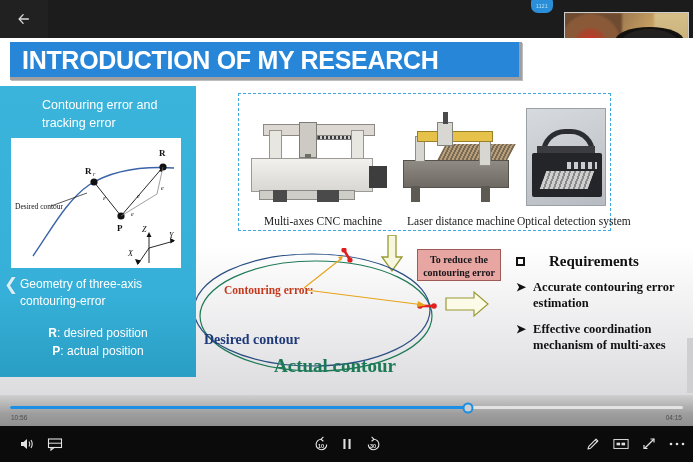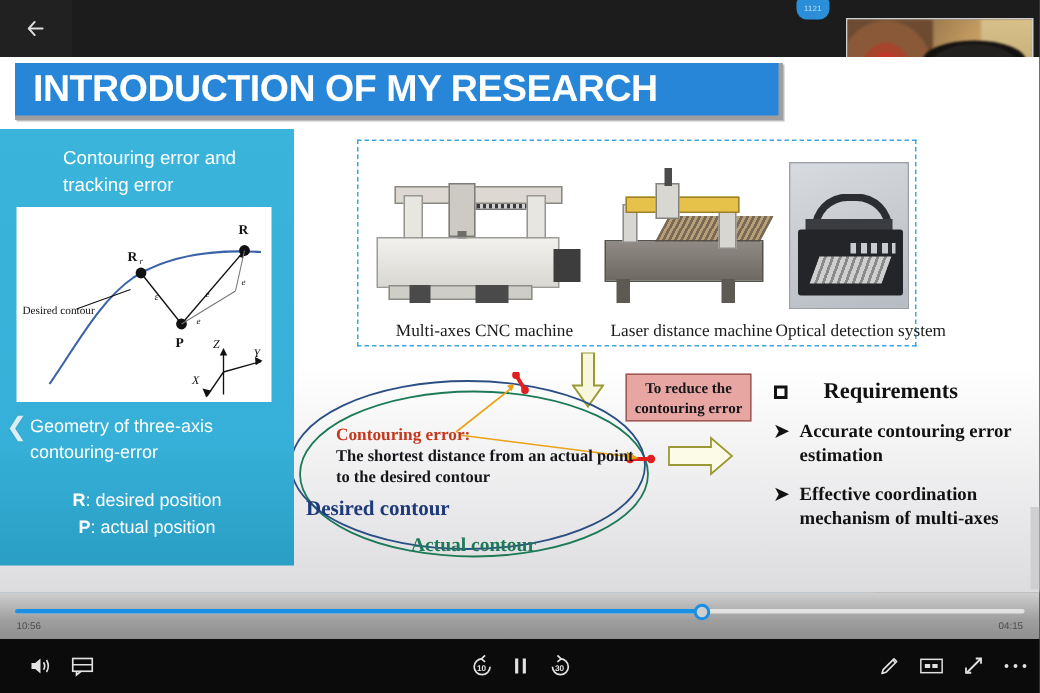--- a/index.html
+++ b/index.html
@@ -183,21 +183,21 @@
 
   
   .contour-area { position:absolute; left:196px; top:210px; width:320px; height:145px; }
   .ce-title { position:absolute; left:28px; top:36px; color:#c4391d;
     font-family:"Liberation Serif", serif; font-weight:700; font-size:11.5px; white-space:nowrap;}
   .ce-body { position:absolute; left:28px; top:50px; width:205px; color:#15151a;
     font-family:"Liberation Serif", serif; font-weight:700; font-size:11px; line-height:1.25;}
   .ce-desired { position:absolute; left:8px; top:84px; color:#1f3a7a;
     font-family:"Liberation Serif", serif; font-weight:700; font-size:14px; white-space:nowrap;}
   .ce-actual { position:absolute; left:78px; top:107px; color:#1d7a56;
-    font-family:"Liberation Serif", serif; font-weight:700; font-size:13px; white-space:nowrap;}
+    font-family:"Liberation Serif", serif; font-weight:700; font-size:19px; white-space:nowrap;}
 
   
   .red-box {
     position:absolute; left:417px; top:211px; width:84px; height:32px;
     background:#e8a6a2; border:1px solid #9e5a56;
     font-family:"Liberation Serif", serif; font-weight:700; font-size:10px;
     color:#16161a; line-height:1.3; padding:3px 4px; text-align:center;
   }
 
   
@@ -392,21 +392,20 @@
         <line x1="224" y1="58" x2="238" y2="58" stroke="#e02020" stroke-width="2.6"></line>
         <circle cx="224" cy="58" r="2.8" fill="#e02020"></circle>
         <circle cx="238" cy="58" r="2.8" fill="#e02020"></circle>
         <path d="M108 40 L146 10" fill="none" stroke="#e8a317" stroke-width="1.1"></path>
         <path d="M142 9 L147 8 L145 13" fill="#e8a317"></path>
         <path d="M110 42 L228 57" fill="none" stroke="#e8a317" stroke-width="1.1"></path>
         <path d="M222 53 L230 57.5 L221 59" fill="#e8a317"></path>
         <path d="M250 50 H278 V44 L292 56 L278 68 V62 H250 Z" fill="#fbfbe8" stroke="#9a9a34" stroke-width="1.2"></path>
       </svg>
       <div class="ce-title">Contouring error:</div>
-      <div class="ce-body">The shortest distance from an actual point to the desired contour</div>
       <div class="ce-desired">Desired contour</div>
       <div class="ce-actual">Actual contour</div>
     </div>
 
     <div class="red-box">To reduce the contouring error</div>
 
     <div class="req">
       <div class="req-title">
         <span class="sq-bullet"></span>
         <span>Requirements</span>

